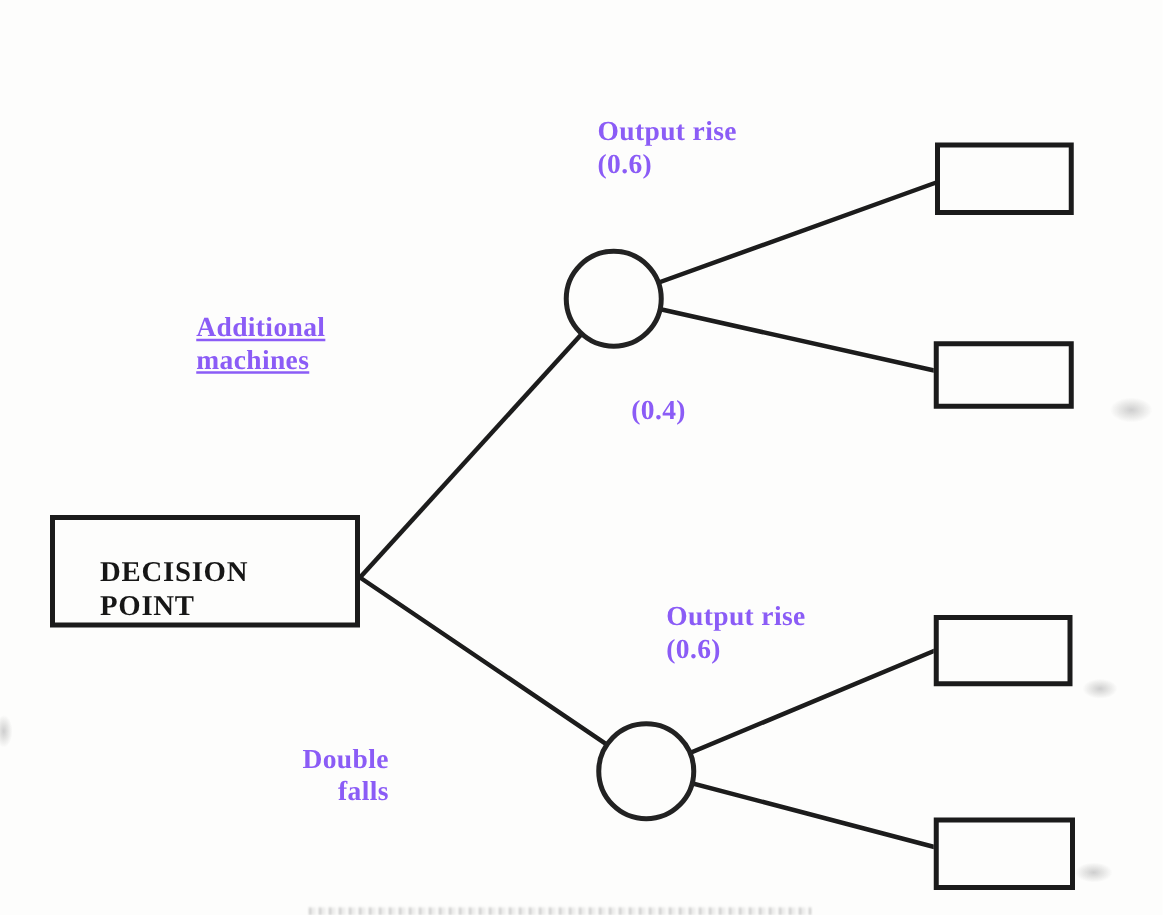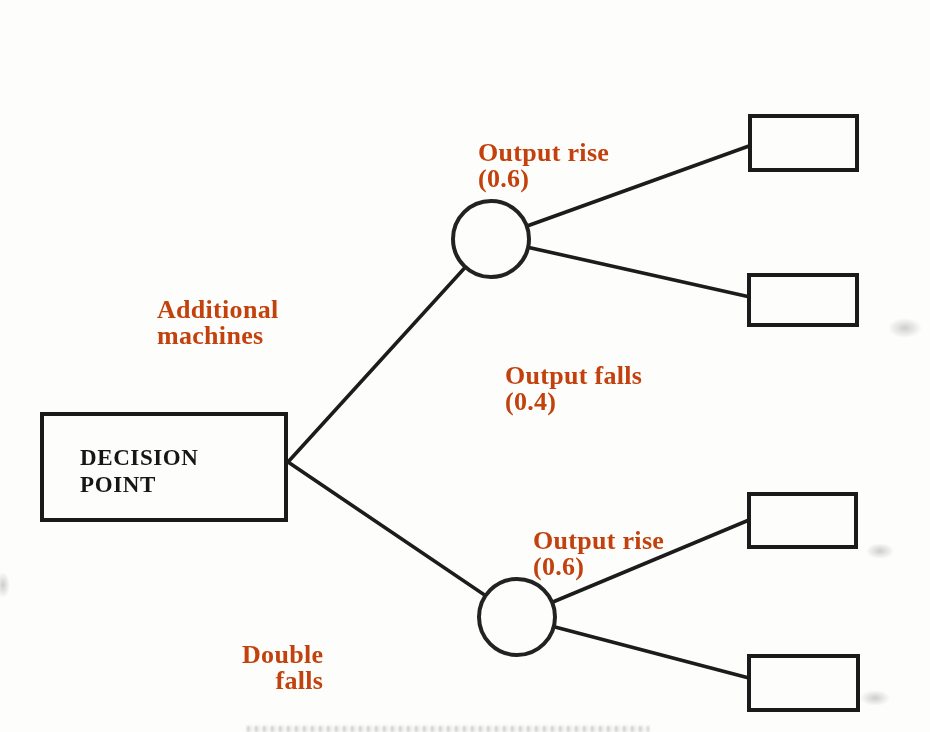--- a/index.html
+++ b/index.html
@@ -31,31 +31,30 @@
   .chance-circle {
     position: absolute;
     box-sizing: border-box;
     width: 80px; height: 80px;
     border: 4px solid #222;
     border-radius: 50%;
     background: #fdfdfc;
   }
   .label {
     position: absolute;
-    color: #c2410c;
+    color: #8b5cf6;
     font-weight: 700;
-    font-size: 26px;
+    font-size: 22px;
     line-height: 26px;
     letter-spacing: 0.3px;
     white-space: nowrap;
-    margin-top: 48px;
   }
   #decision-box {
     left: 40px; top: 412px;
-    width: 248px; height: 110px;
+    width: 248px; height: 90px;
   }
   #decision-label {
     position: absolute;
     left: 36px; top: 28px;
     color: #161616;
     font-weight: 700;
     font-size: 23px;
     line-height: 27px;
     letter-spacing: 0.6px;
   }
@@ -100,35 +99,34 @@
     </div>
 
     <div class="chance-circle" style="left:451px; top:199px;"></div>
     <div class="chance-circle" style="left:477px; top:577px;"></div>
 
     <div class="node-box" style="left:748px; top:114px; width:111px; height:58px;"></div>
     <div class="node-box" style="left:747px; top:273px; width:112px; height:54px;"></div>
     <div class="node-box" style="left:747px; top:492px; width:111px; height:57px;"></div>
     <div class="node-box" style="left:747px; top:654px; width:113px; height:58px;"></div>
 
-    <div class="label" style="left:157px; top:249px;">
+    <div class="label" style="left:157px; top:249px;text-decoration:underline;">
       <div>Additional</div>
       <div>machines</div>
     </div>
     <div class="label" style="left:242px; top:594px;text-align:right;">
       <div>Double</div>
       <div>falls</div>
     </div>
 
     <div class="label" style="left:478px; top:92px;">
       <div>Output rise</div>
       <div>(0.6)</div>
     </div>
     <div class="label" style="left:505px; top:315px;">
-      <div>Output falls</div>
       <div>(0.4)</div>
     </div>
     <div class="label" style="left:533px; top:480px;">
       <div>Output rise</div>
       <div>(0.6)</div>
     </div>
 
     <div class="speck" style="left:888px; top:318px; width:34px; height:20px;"></div>
     <div class="speck" style="left:866px; top:543px; width:28px; height:16px;"></div>
     <div class="speck" style="left:-4px; top:572px; width:14px; height:26px;"></div>

